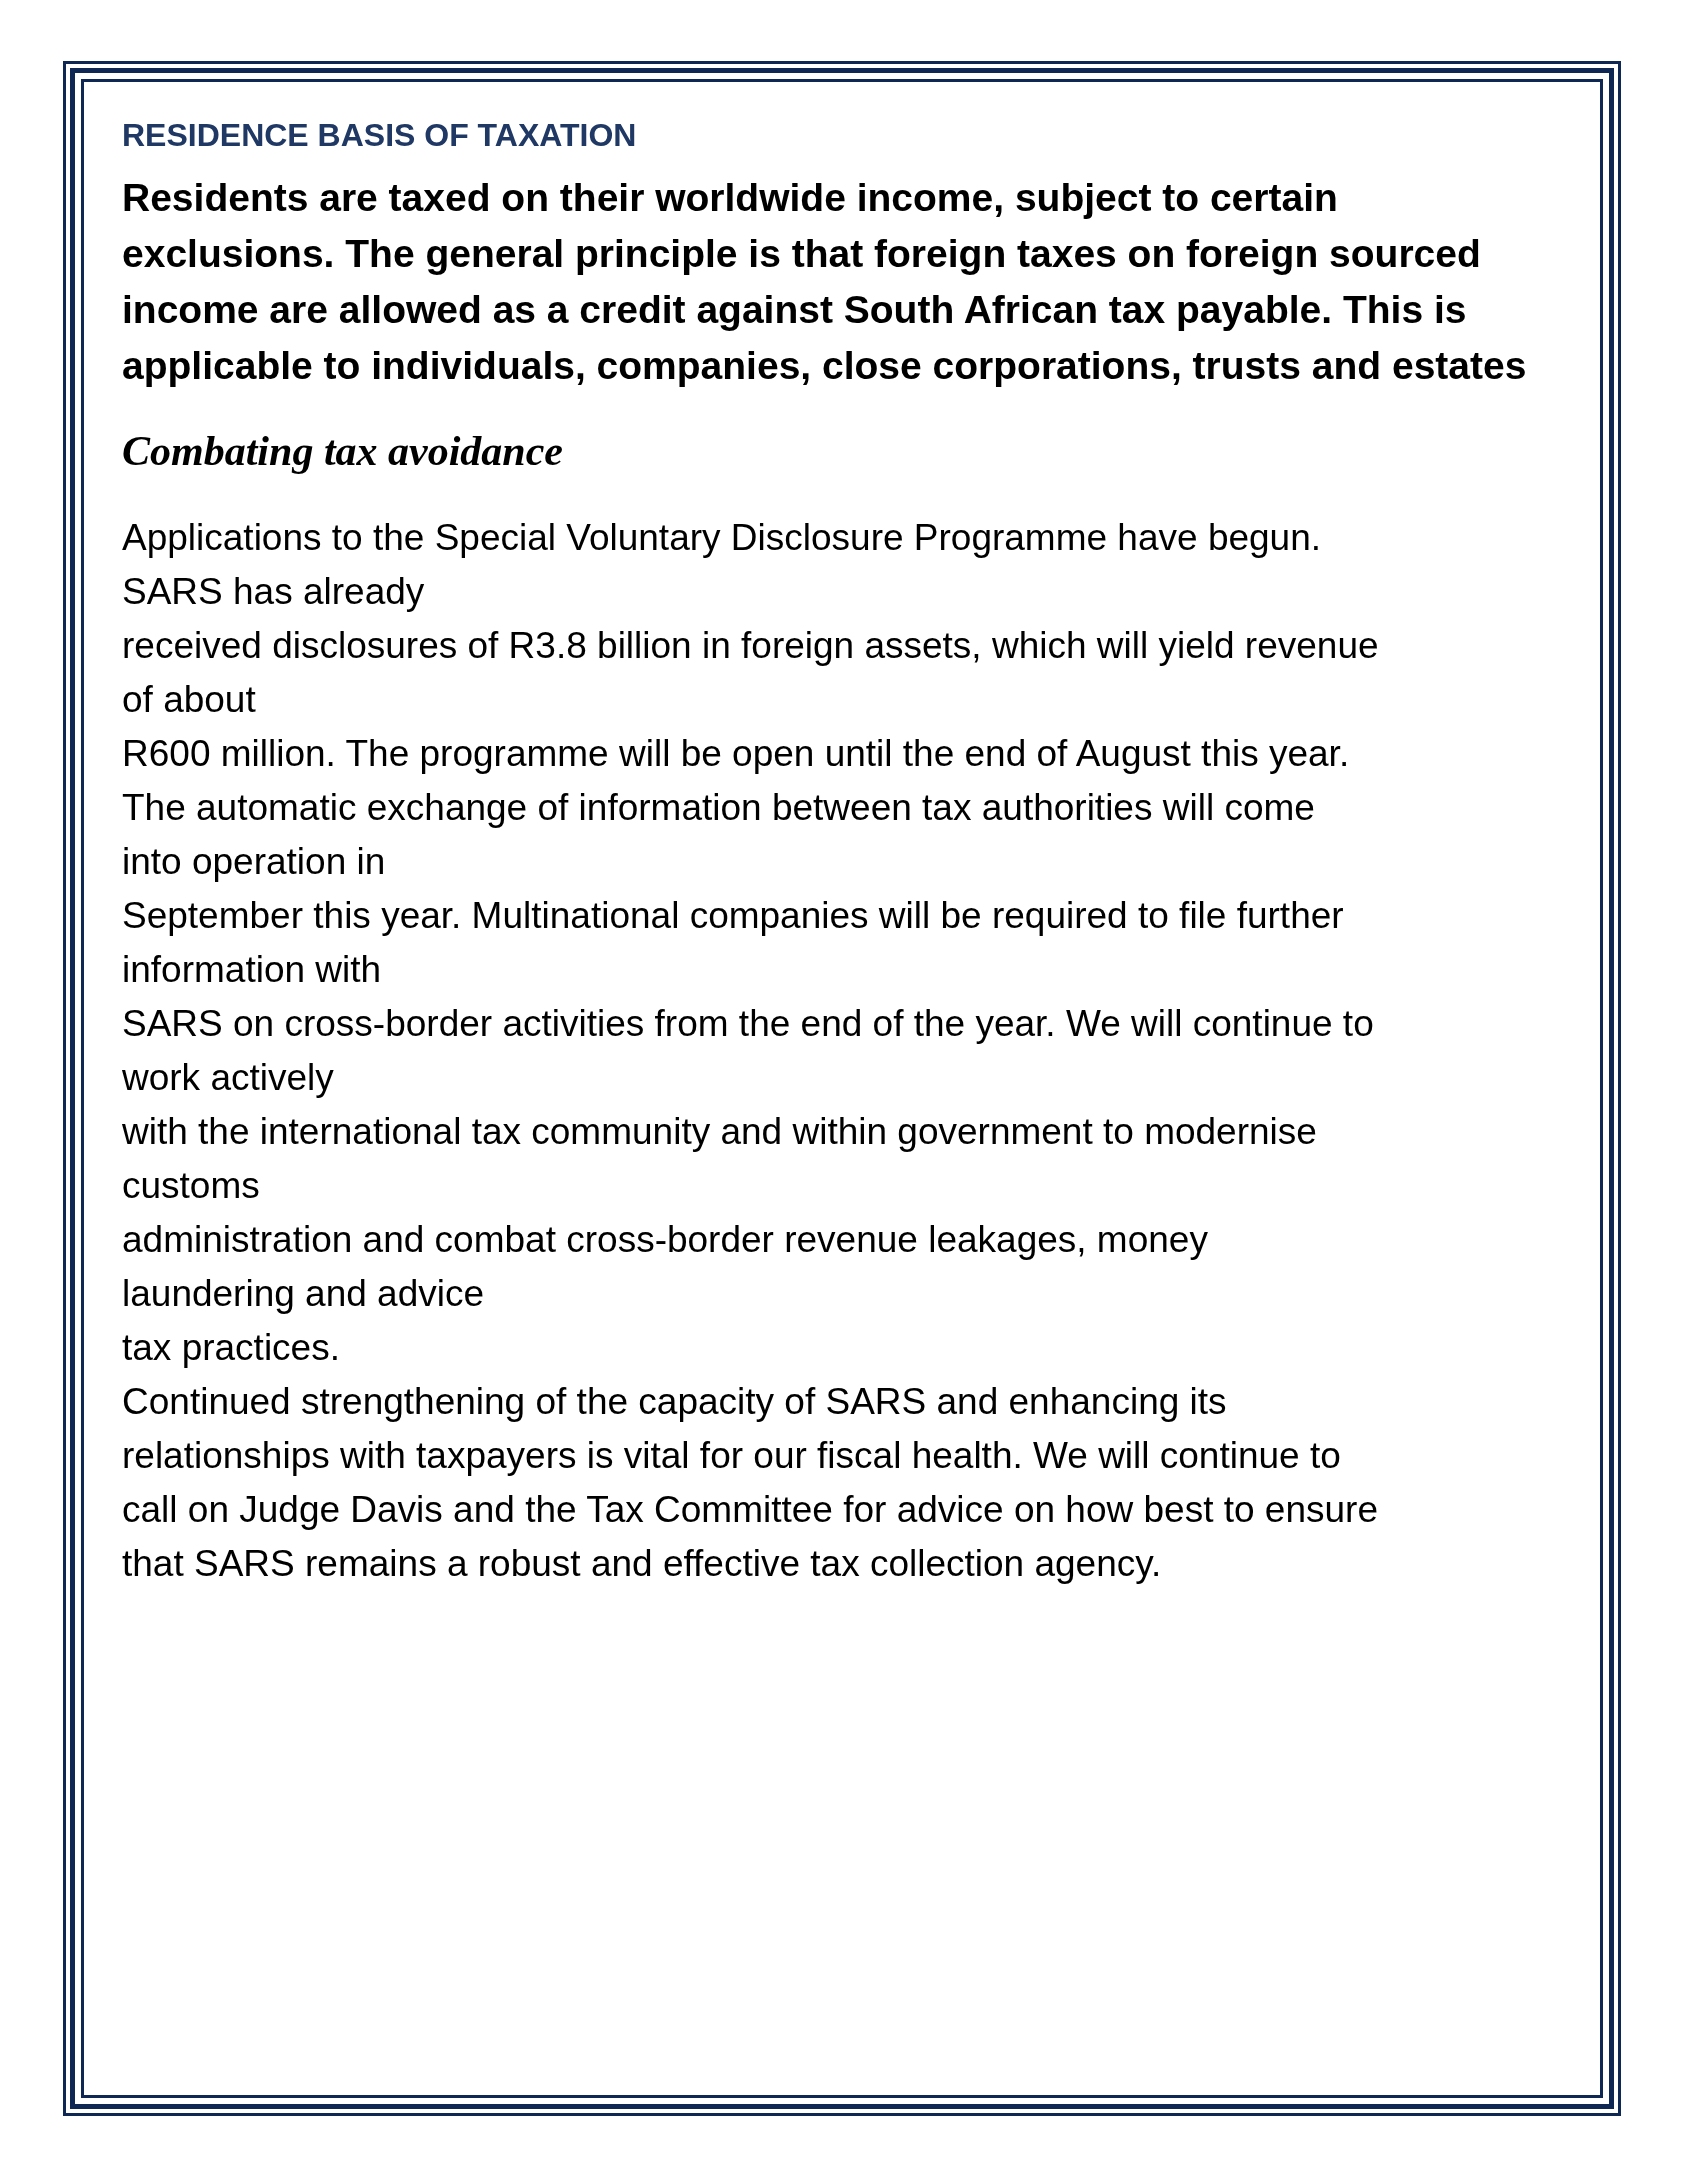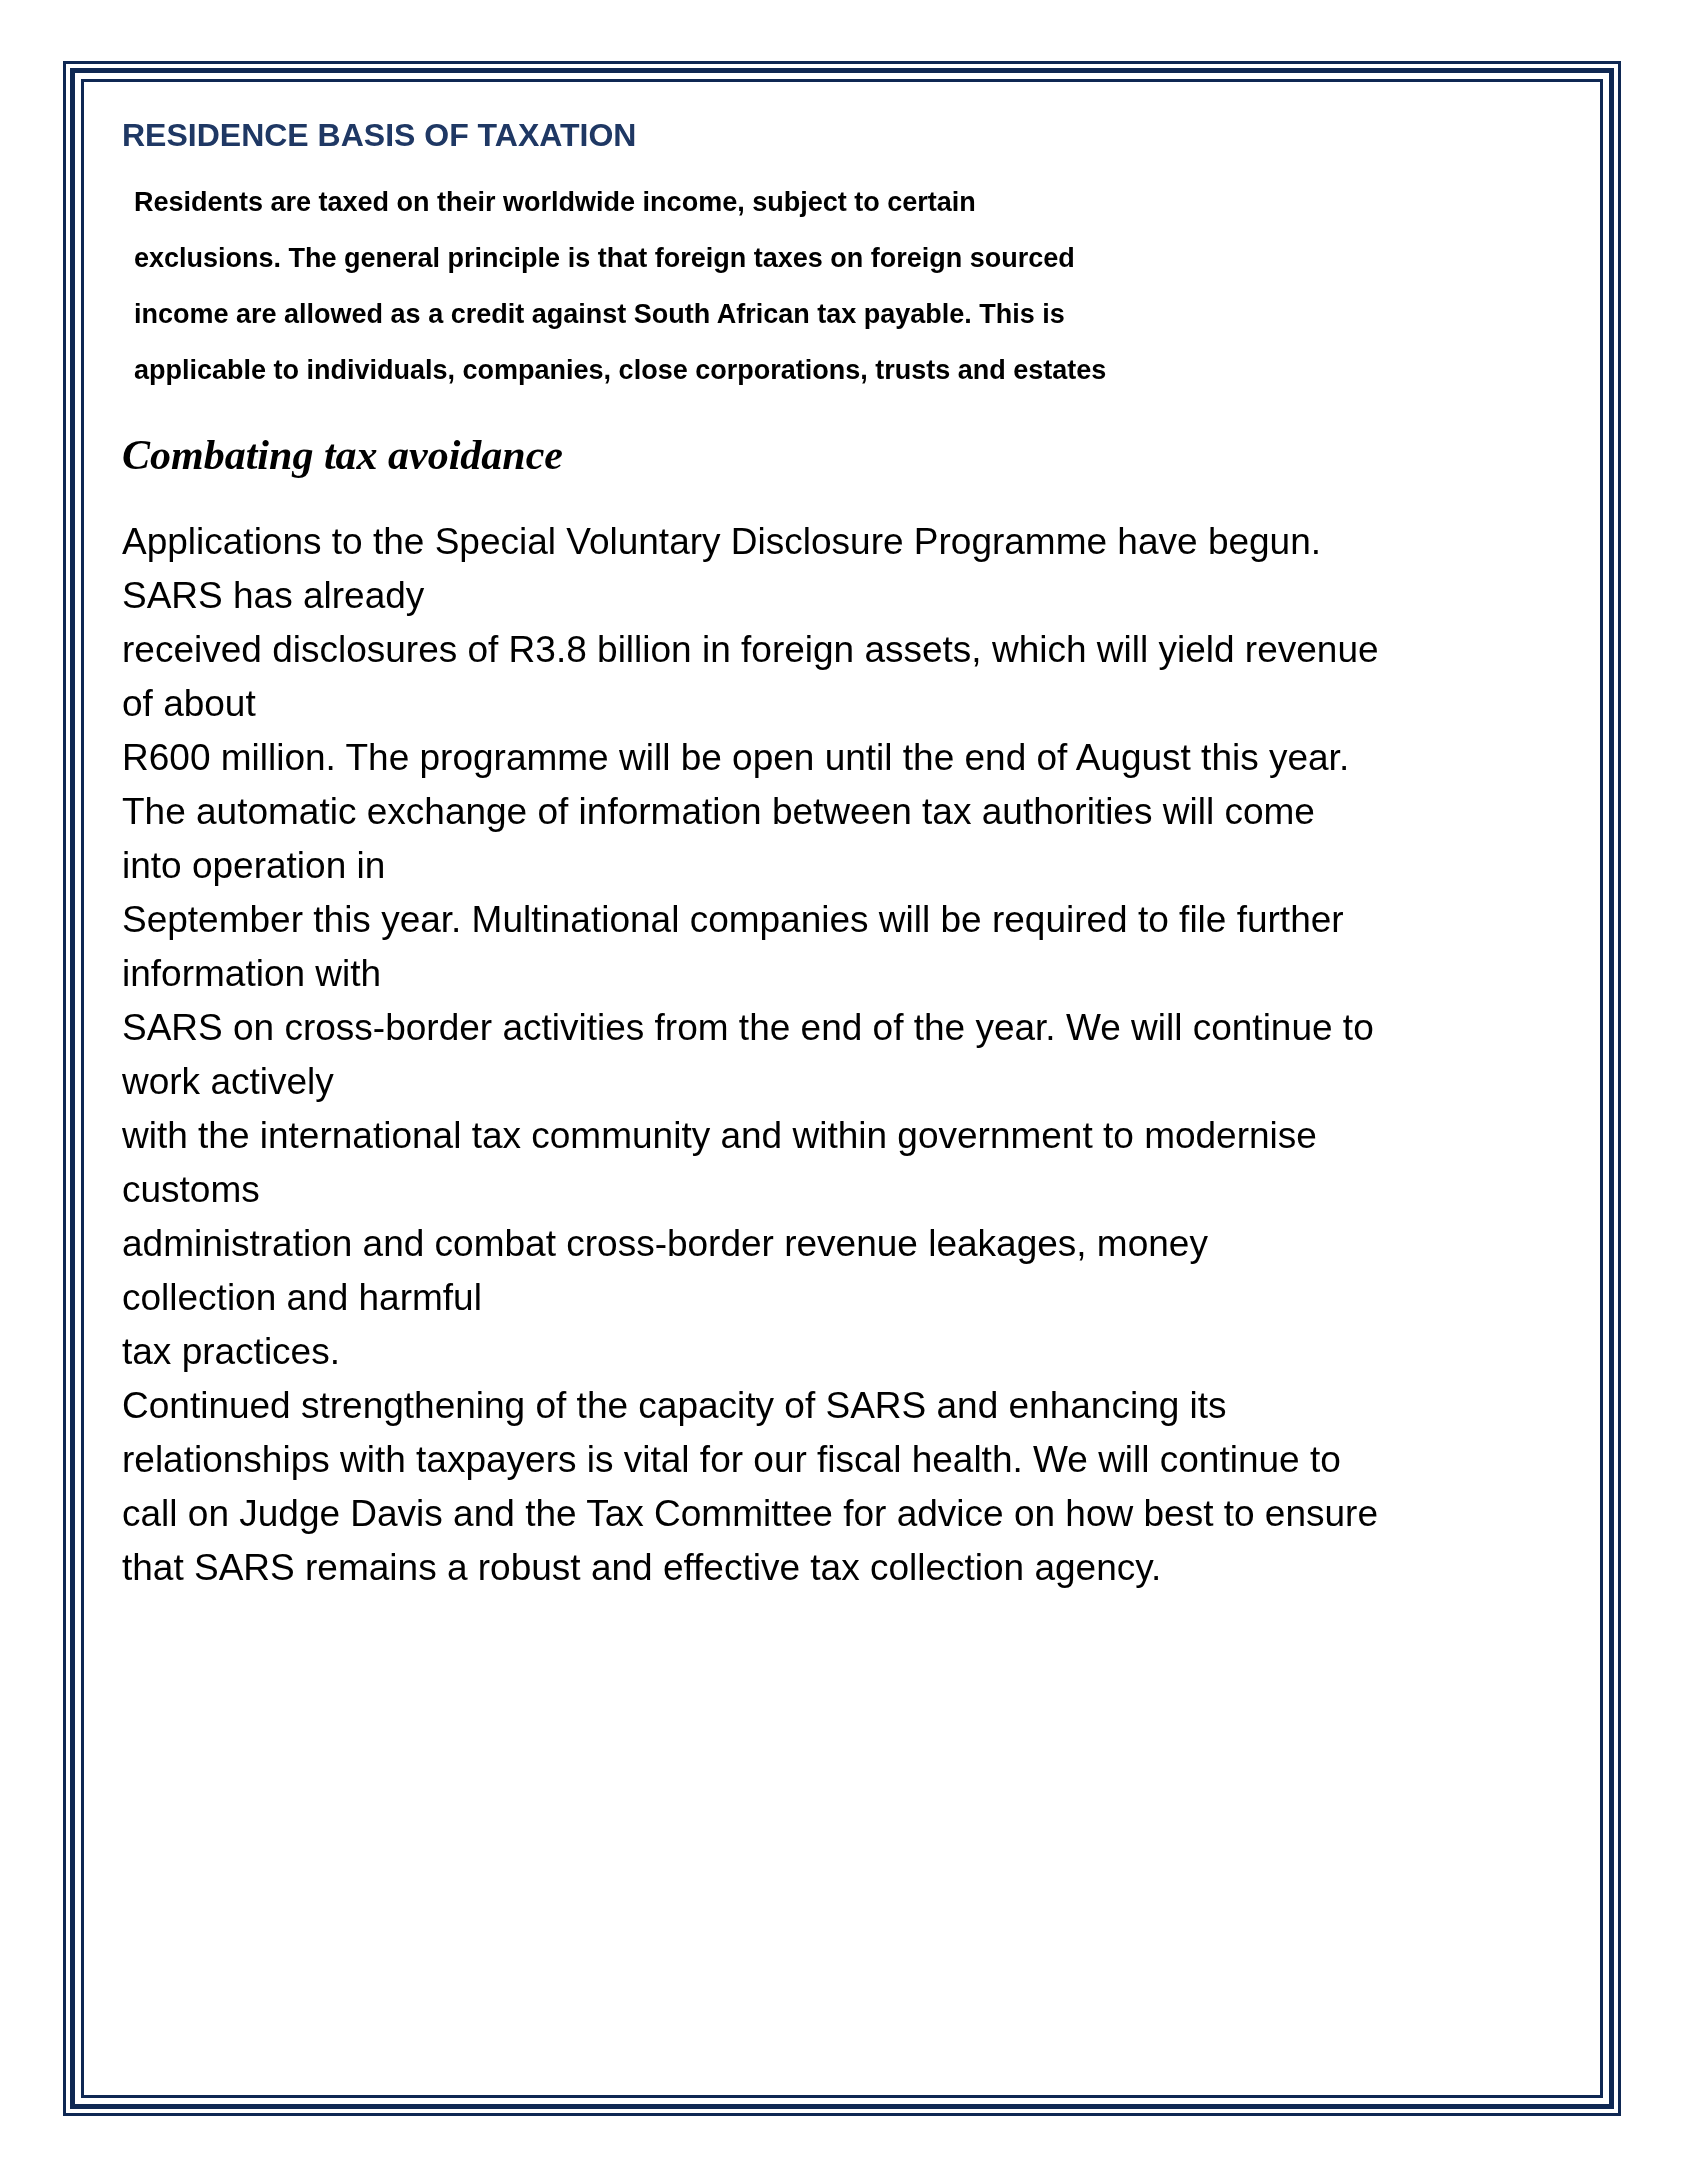--- a/index.html
+++ b/index.html
@@ -40,24 +40,24 @@
     font-weight:bold;
     font-size:32px;
     line-height:54px;
     color:var(--heading-color);
     margin:0 0 8px 0;
     letter-spacing:0px;
   }
   .intro{
     font-family:"Liberation Sans",sans-serif;
     font-weight:bold;
-    font-size:27px;
+    font-size:39px;
     line-height:56px;
     color:var(--text-color);
-    margin:12px;
+    margin:0;
   }
   .section-heading{
     font-family:"Liberation Serif",serif;
     font-weight:bold;
     font-style:italic;
     font-size:42px;
     line-height:54px;
     color:var(--text-color);
     margin:0;
   }
@@ -106,21 +106,21 @@
             <div class="line">R600 million. The programme will be open until the end of August this year.</div>
             <div class="line">The automatic exchange of information between tax authorities will come</div>
             <div class="line">into operation in</div>
             <div class="line">September this year. Multinational companies will be required to file further</div>
             <div class="line">information with</div>
             <div class="line">SARS on cross-border activities from the end of the year. We will continue to</div>
             <div class="line">work actively</div>
             <div class="line">with the international tax community and within government to modernise</div>
             <div class="line">customs</div>
             <div class="line">administration and combat cross-border revenue leakages, money</div>
-            <div class="line">collection and harmful</div>
+            <div class="line">laundering and advice</div>
             <div class="line">tax practices.</div>
           </div>
 
 
         <div class="body-text">
             <div class="line">Continued strengthening of the capacity of SARS and enhancing its</div>
             <div class="line">relationships with taxpayers is vital for our fiscal health. We will continue to</div>
             <div class="line">call on Judge Davis and the Tax Committee for advice on how best to ensure</div>
             <div class="line">that SARS remains a robust and effective tax collection agency.</div>
           </div>

